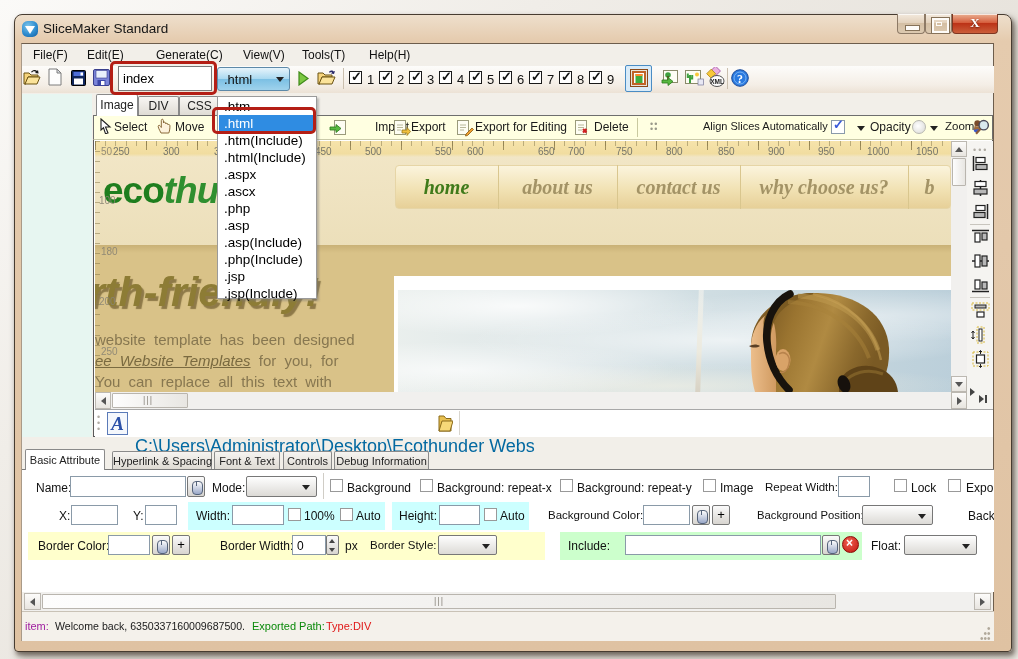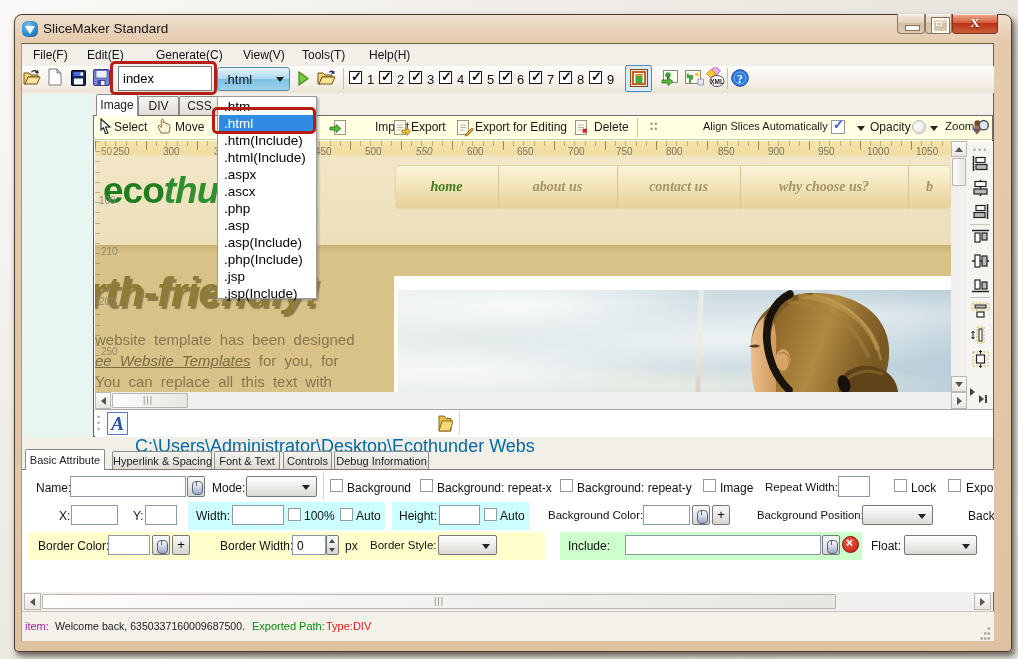--- a/index.html
+++ b/index.html
@@ -57,21 +57,21 @@
 .arrow { width:0; height:0; position:absolute; }
 
 .flab { font-size:12px; color:#111; }
 .finput { background:#fff; border:1px solid #8a9aa8; }
 .fbtn { background:linear-gradient(#fafafa,#d8d5d0); border:1px solid #777; border-radius:2px; }
 .combo { background:linear-gradient(#fefefe,#dcdad6); border:1px solid #777; border-radius:2px; }
 .combo:after { content:""; position:absolute; right:6px; top:8px; width:0; height:0; border-left:4px solid transparent; border-right:4px solid transparent; border-top:5px solid #222; }
 .fbtn.mouse:after { content:""; position:absolute; left:4px; top:4px; width:9px; height:12px; border-radius:4px 4px 4px 4px; background:linear-gradient(#fdfdfd,#9aa8c8); border:1px solid #55637a; }
 .fbtn.mouse:before { content:""; position:absolute; left:8px; top:4px; width:1px; height:5px; background:#55637a; z-index:2; }
 .tab2 { font-size:11px; color:#222; text-align:center; border:1px solid #8a8a8a; border-bottom:none; border-radius:2px 2px 0 0; white-space:nowrap; }
-.navt { top:24px; height:52px; line-height:44px; text-align:center; font-family:"Liberation Serif",serif; font-weight:bold; font-style:italic; font-size:14px; color:#a39366; }
+.navt { top:24px; height:52px; line-height:44px; text-align:center; font-family:"Liberation Serif",serif; font-weight:bold; font-style:italic; font-size:20px; color:#a39366; }
 .vr { font-size:10px; color:#8a8474; opacity:.9; z-index:3; }
 </style>
 </head>
 <body>
 <div id="frame" class="abs"></div>
 <div id="titicon" class="abs"></div>
 <div id="title" class="abs">SliceMaker Standard</div>
 <div id="btnmin" class="abs winbtn"></div>
 <div id="btnmax" class="abs winbtn">
     <div class="in"></div>
@@ -322,35 +322,35 @@
 
   <div class="abs" style="left:0;top:0;width:856px;height:16px;background:linear-gradient(#f6e3ab,#f1ddA0 80%,rgba(241,221,160,0));"></div>
   <div class="abs" style="left:0;top:0;width:856px;height:5px;background:repeating-linear-gradient(90deg,#a89a6a 0 1px,transparent 1px 10.2px);opacity:.75;"></div>
   <div class="abs" style="left:0;top:0;width:856px;height:9px;background:repeating-linear-gradient(90deg,#8a7a4a 0 1px,transparent 1px 51px);opacity:.8;"></div>
   <div class="abs rnum" style="left:18px;">250</div>
     <div class="abs rnum" style="left:68px;">300</div>
     <div class="abs rnum" style="left:119px;">350</div>
     <div class="abs rnum" style="left:170px;">400</div>
     <div class="abs rnum" style="left:220px;">450</div>
     <div class="abs rnum" style="left:270px;">500</div>
-    <div class="abs rnum" style="left:321px;font-style:italic;">550</div>
+    <div class="abs rnum" style="left:340px;">550</div>
     <div class="abs rnum" style="left:372px;">600</div>
-    <div class="abs rnum" style="left:422px;text-align:right;">650</div>
+    <div class="abs rnum" style="left:443px;text-align:right;">650</div>
     <div class="abs rnum" style="left:473px;">700</div>
     <div class="abs rnum" style="left:521px;">750</div>
     <div class="abs rnum" style="left:571px;">800</div>
     <div class="abs rnum" style="left:623px;">850</div>
     <div class="abs rnum" style="left:673px;">900</div>
     <div class="abs rnum" style="left:723px;">950</div>
     <div class="abs rnum" style="left:772px;">1000</div>
     <div class="abs rnum" style="left:821px;">1050</div>
 
   <div class="vr abs" style="left:6px;top:5px;">50</div>
   <div class="vr abs" style="left:4px;top:54px;">100</div>
-  <div class="vr abs" style="left:6px;top:105px;">210</div>
+  <div class="vr abs" style="left:6px;top:105px;">180</div>
   <div class="vr abs" style="left:4px;top:155px;">200</div>
   <div class="vr abs" style="left:6px;top:205px;">250</div>
   <div class="abs" style="left:0;top:0;width:8px;height:251px;background:repeating-linear-gradient(180deg,rgba(130,115,70,.5) 0 1px,transparent 1px 10.2px);width:5px;"></div>
 </div>
 
 <div id="ddl" class="abs">
  <div class="ddi" style="top:1px;">.htm</div>
  <div class="ddi sel" style="top:18px;">.html</div>
  <div class="ddi" style="top:35px;">.htm(Include)</div>
  <div class="ddi" style="top:52px;">.html(Include)</div>

